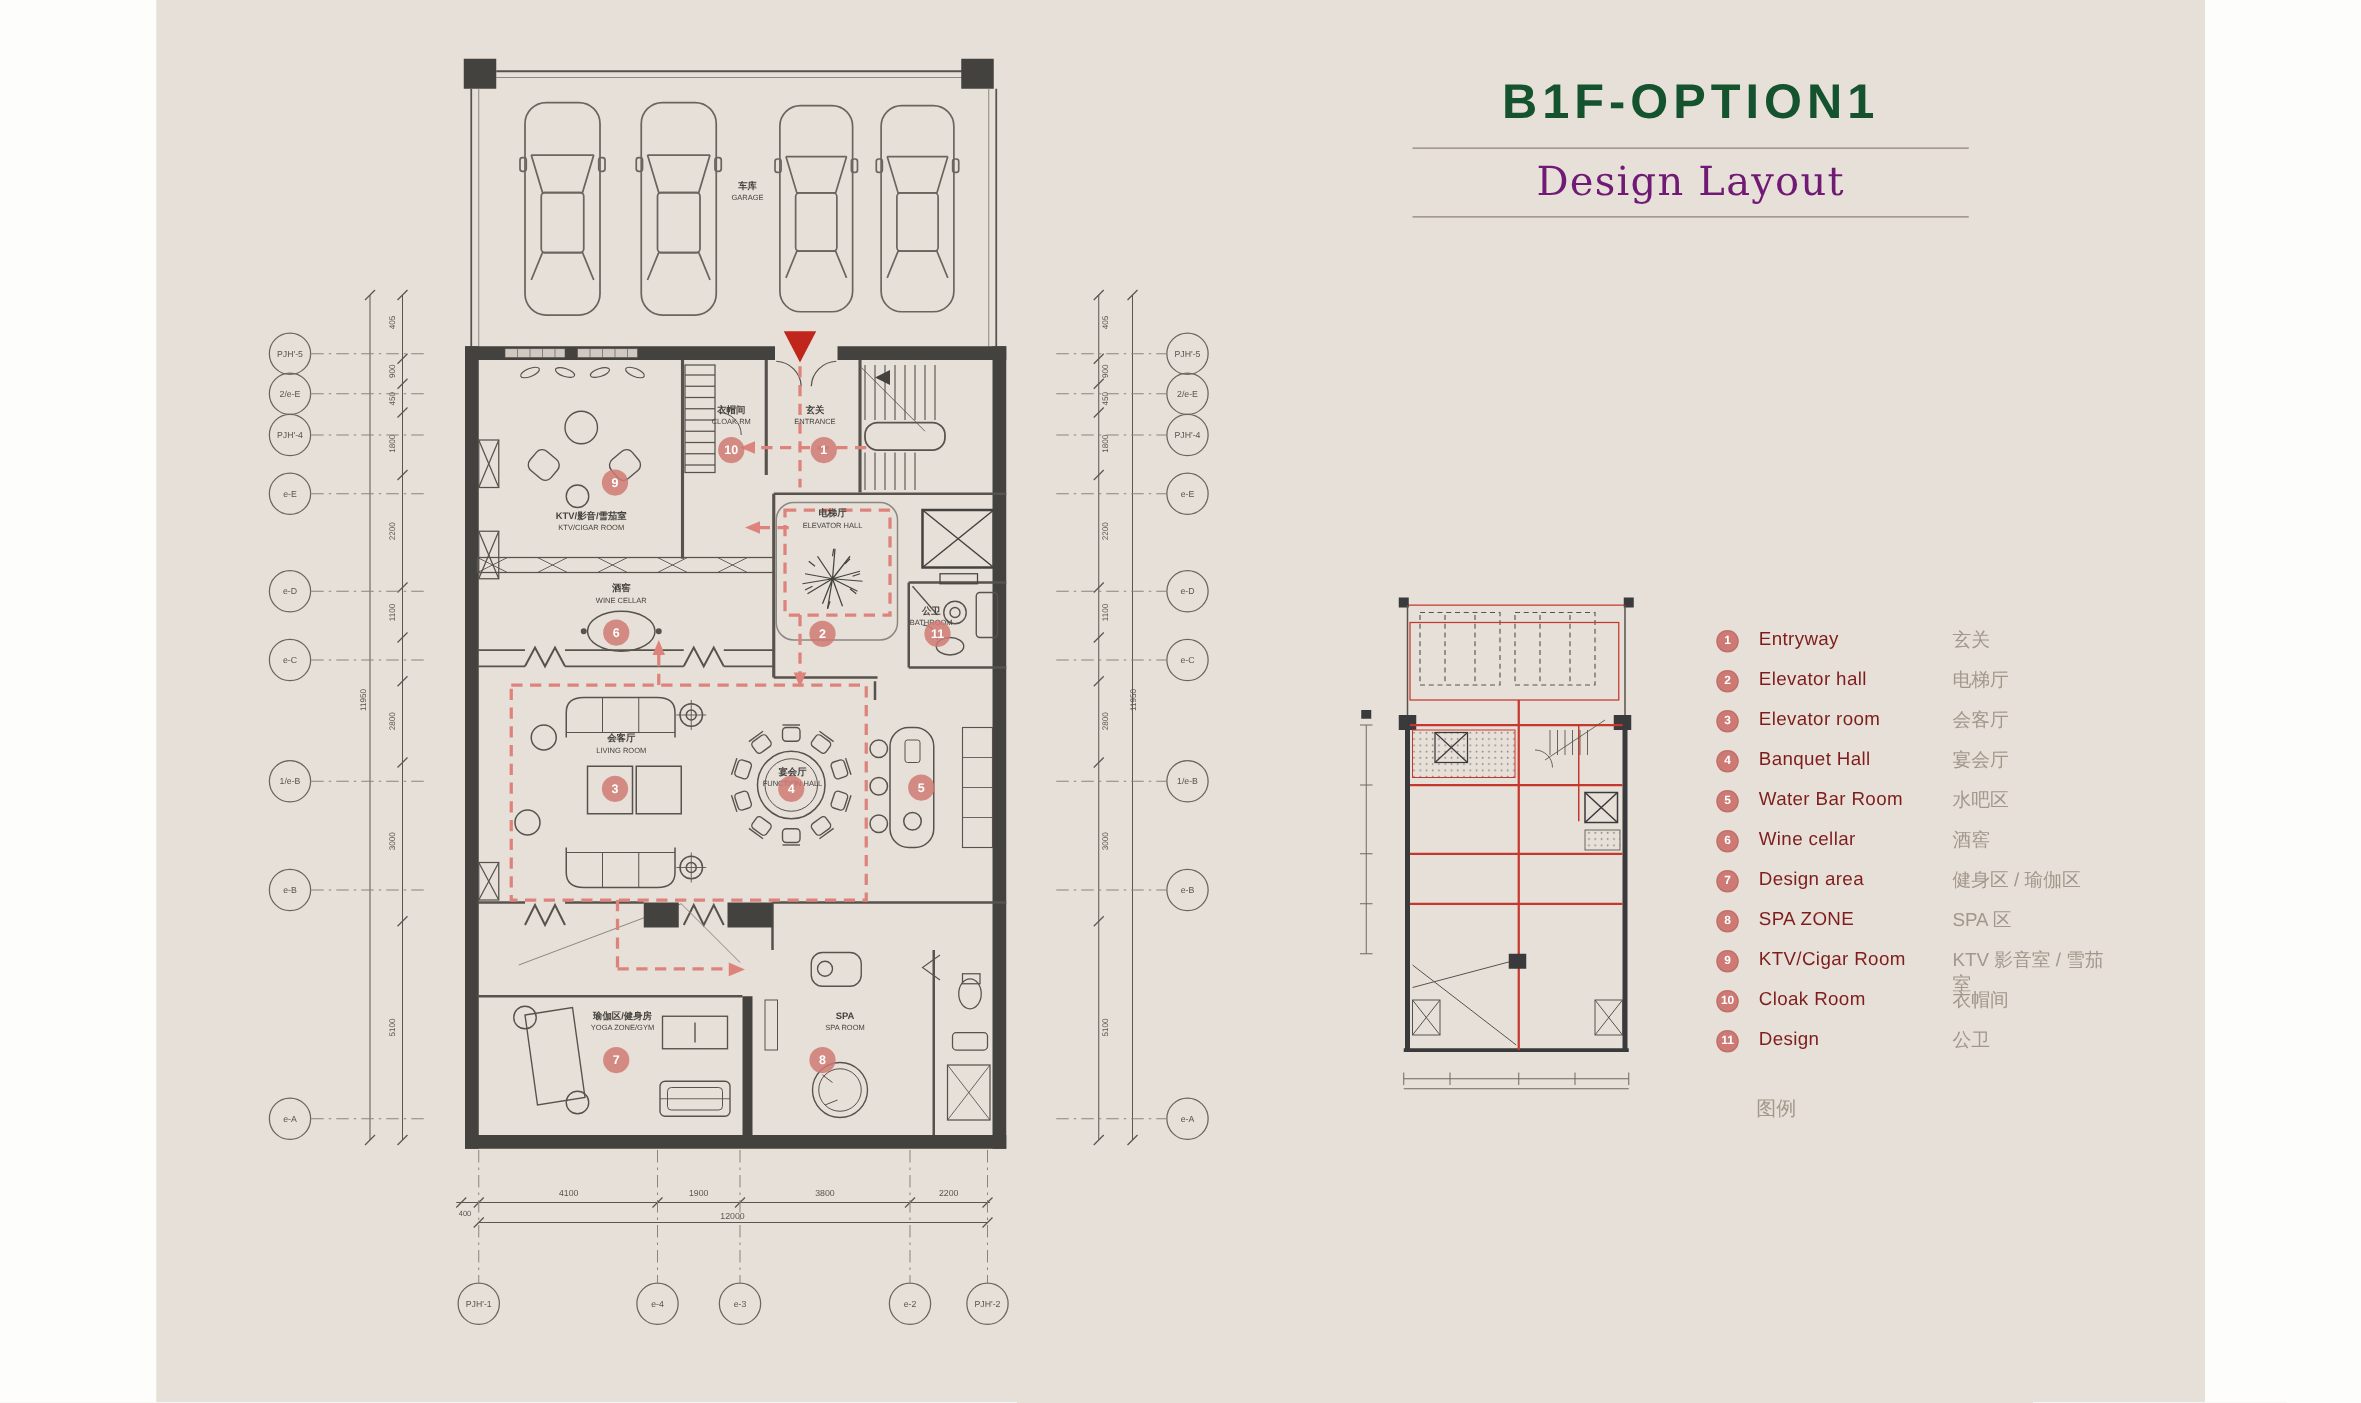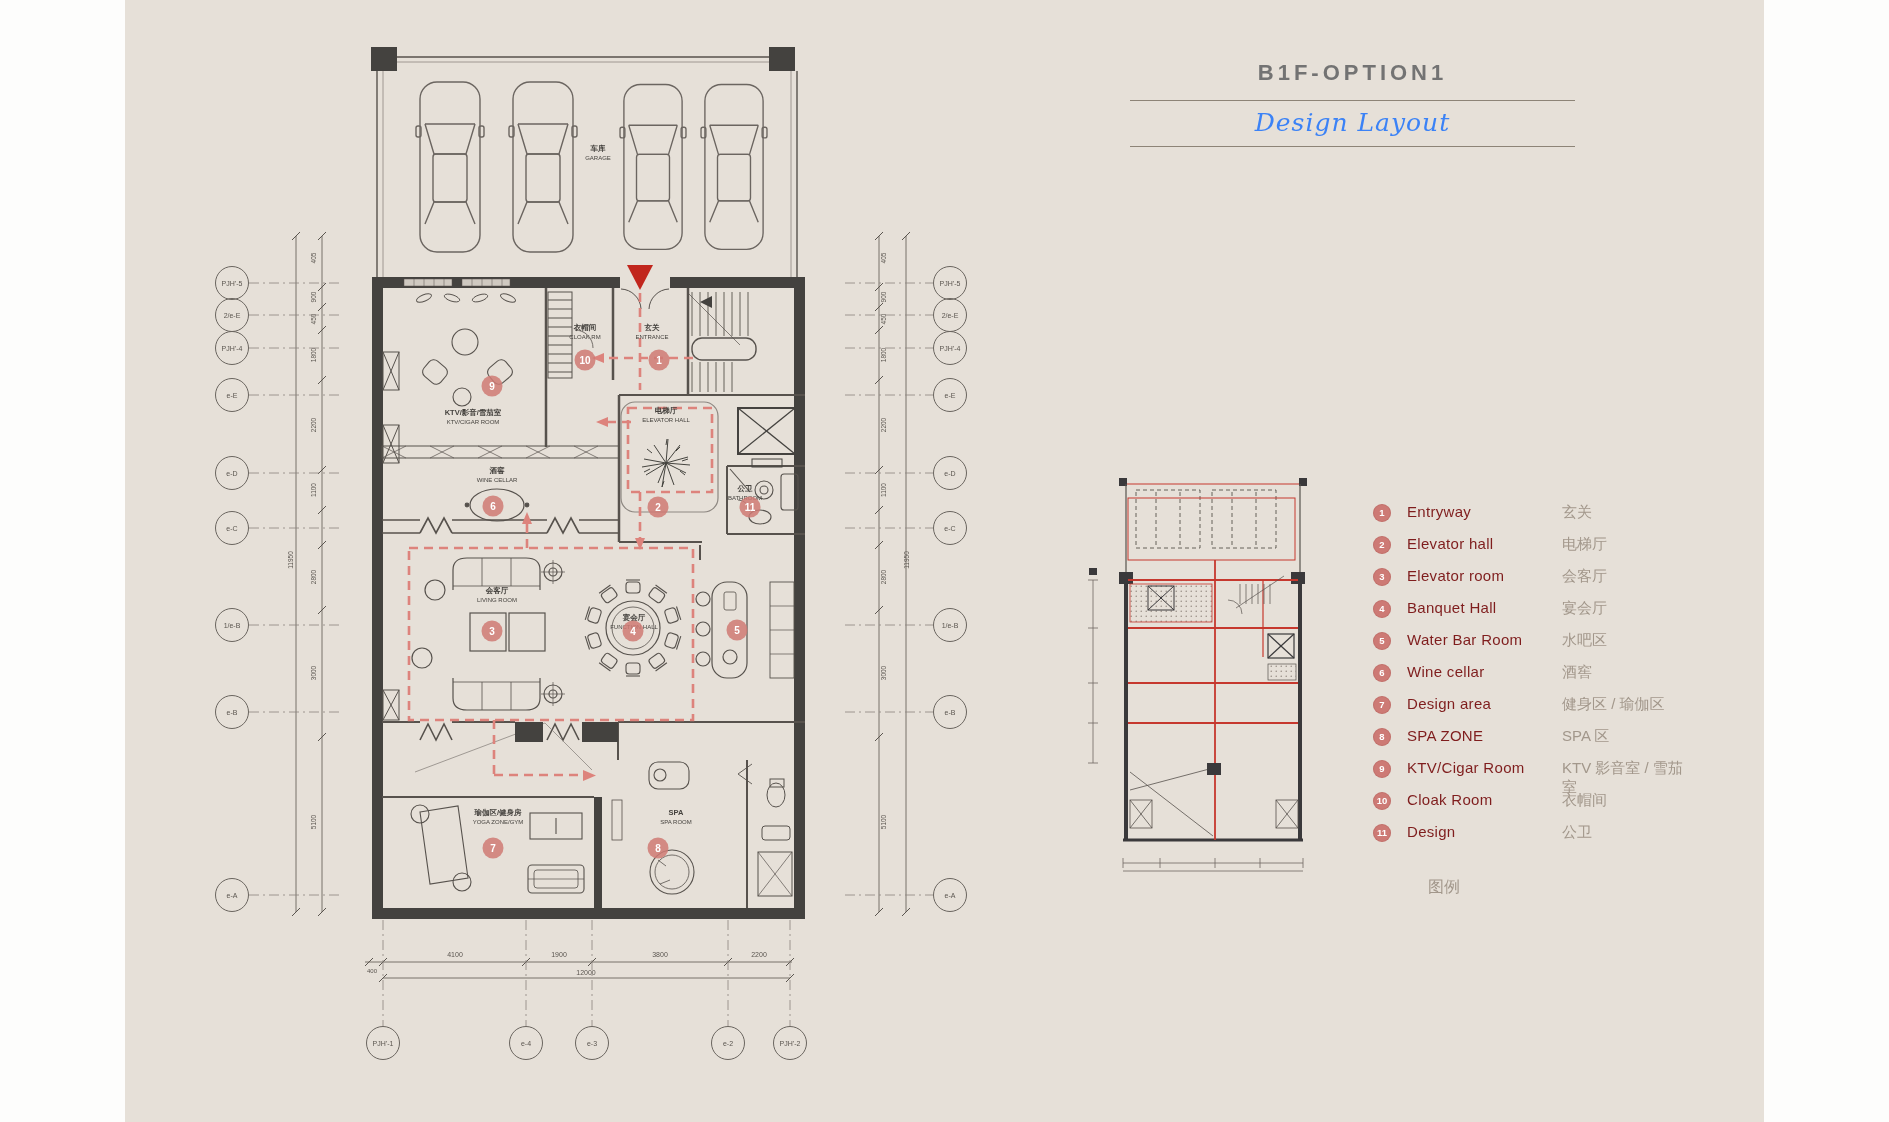--- a/index.html
+++ b/index.html
@@ -2,37 +2,37 @@
 <html><head>
 <meta charset="utf-8">
 <style>
   html,body{margin:0;padding:0;background:#fdfdfc;}
   #page{position:relative;width:1889px;height:1122px;background:#fdfdfc;overflow:hidden;
         font-family:"Liberation Sans",sans-serif;}
   #canvas{position:absolute;left:125px;top:0;width:1639px;height:1122px;background:#e6e0d8;}
   svg{position:absolute;left:0;top:0;}
   
   .titleblock{position:absolute;left:1130px;top:60px;width:445px;text-align:center;}
-  .title-main{font-size:22px;font-weight:700;letter-spacing:4px;color:#737373;}
+  .title-main{font-size:39px;font-weight:700;letter-spacing:4px;color:#14532d;}
   .rule{height:0;border-top:1.6px solid #8d8477;margin:0;}
   .rule1{margin-top:14px;}
-  .title-sub{font-family:"DejaVu Serif","Liberation Serif",serif;font-size:25px;color:#3b82f6;
-             padding:7px 0 9px 0;letter-spacing:1px;font-style:italic;}
+  .title-sub{font-family:"DejaVu Serif","Liberation Serif",serif;font-size:32px;color:#701a75;
+             padding:7px 0 9px 0;letter-spacing:1px;}
   
   #legend-list{position:absolute;left:1365px;top:497px;width:330px;}
   .legrow{position:relative;height:32px;}
   .legbadge{position:absolute;left:8px;top:7px;width:18px;height:18px;border-radius:50%;
             background:#cd7a75;color:#fff;font-size:9.5px;font-weight:700;text-align:center;
             line-height:18px;box-shadow:0 0 0 1px rgba(160,80,75,.25) inset;}
   .legen{position:absolute;left:42px;top:6px;font-size:15px;color:#7f1d1d;letter-spacing:.3px;}
   .legcn{position:absolute;left:197px;top:6px;font-size:15px;color:#a2978b;}
   
   #keyblock{position:absolute;left:1355px;top:872px;width:300px;}
   .keyrow{position:relative;height:32px;}
-  .keylabel{position:absolute;left:73px;top:5px;font-size:16px;color:#a2978b;}
+  .keylabel{position:absolute;left:50px;top:5px;font-size:16px;color:#a2978b;}
   .keysym{position:absolute;left:4px;top:4px;width:46px;height:24px;}
 </style>
 </head>
 <body>
 
 <div id="page">
   <div id="canvas"></div>
 
   <svg id="plan-svg" width="1889" height="1122" viewBox="0 0 1889 1122">
     <defs>

